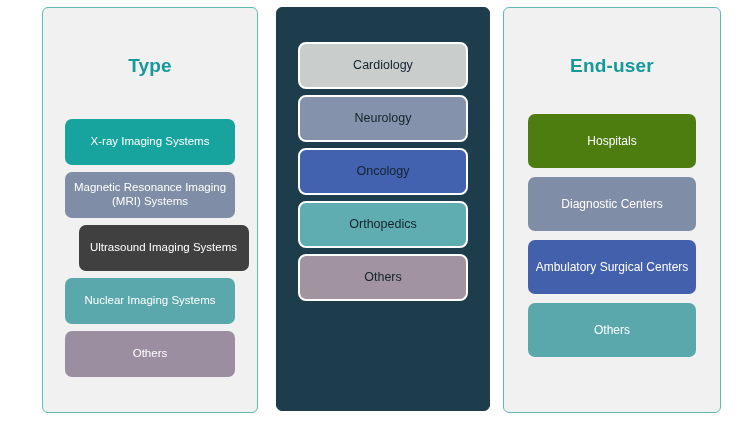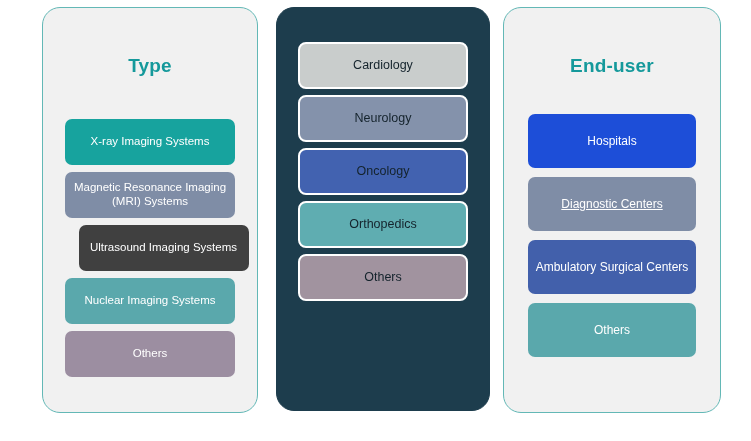--- a/index.html
+++ b/index.html
@@ -18,21 +18,21 @@
     position: relative;
     width: 751px;
     height: 441px;
     background: #ffffff;
   }
 
   
   .panel {
     position: absolute;
     box-sizing: border-box;
-    border-radius: 18px;
+    border-radius: 6px;
     display: flex;
     flex-direction: column;
     align-items: center;
   }
 
   .panel-light {
     background: #f1f1f1;
     border: 1px solid #63b8b6;
   }
 
@@ -144,24 +144,24 @@
         </div>
         <div class="item item-app" style="background: rgb(161, 147, 159);">
           <span>Others</span>
         </div>
       </div>
   </section>
 
   <section id="panel-enduser" class="panel panel-light">
     <div class="panel-title title-light">End-user</div>
     <div id="stack-enduser" class="stack">
-        <div class="item item-enduser" style="background: #1d4ed8;">
+        <div class="item item-enduser" style="background: #4d7c0f;">
           <span>Hospitals</span>
         </div>
-        <div class="item item-enduser" style="background: rgb(127, 141, 166); text-decoration: underline;">
+        <div class="item item-enduser" style="background: rgb(127, 141, 166);">
           <span>Diagnostic Centers</span>
         </div>
         <div class="item item-enduser" style="background: rgb(66, 96, 171);">
           <span>Ambulatory Surgical Centers</span>
         </div>
         <div class="item item-enduser" style="background: rgb(90, 168, 172);">
           <span>Others</span>
         </div>
       </div>
   </section>

